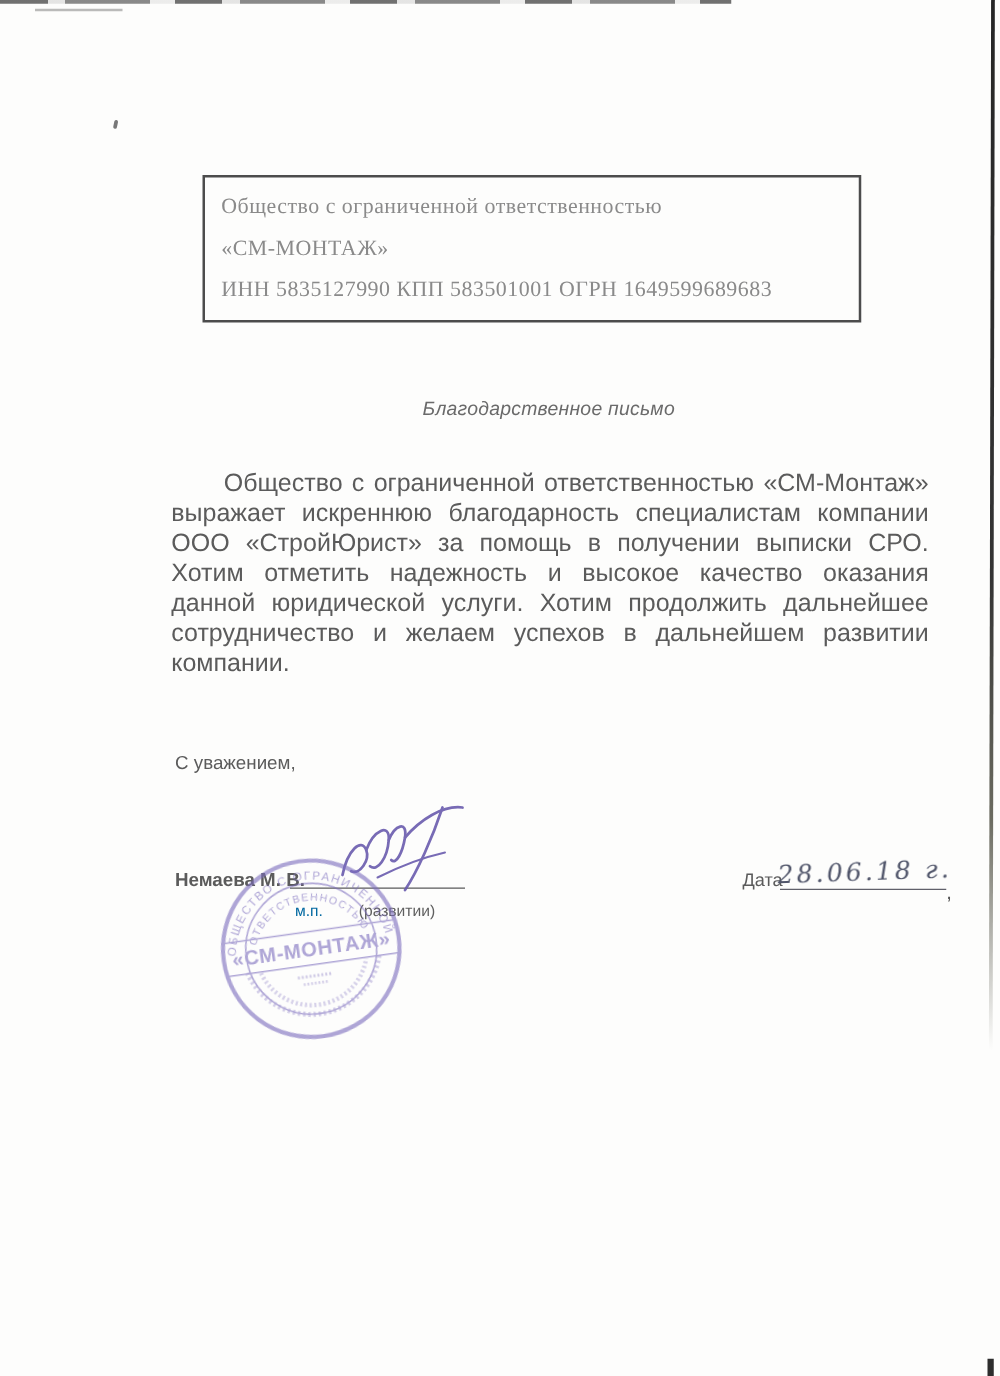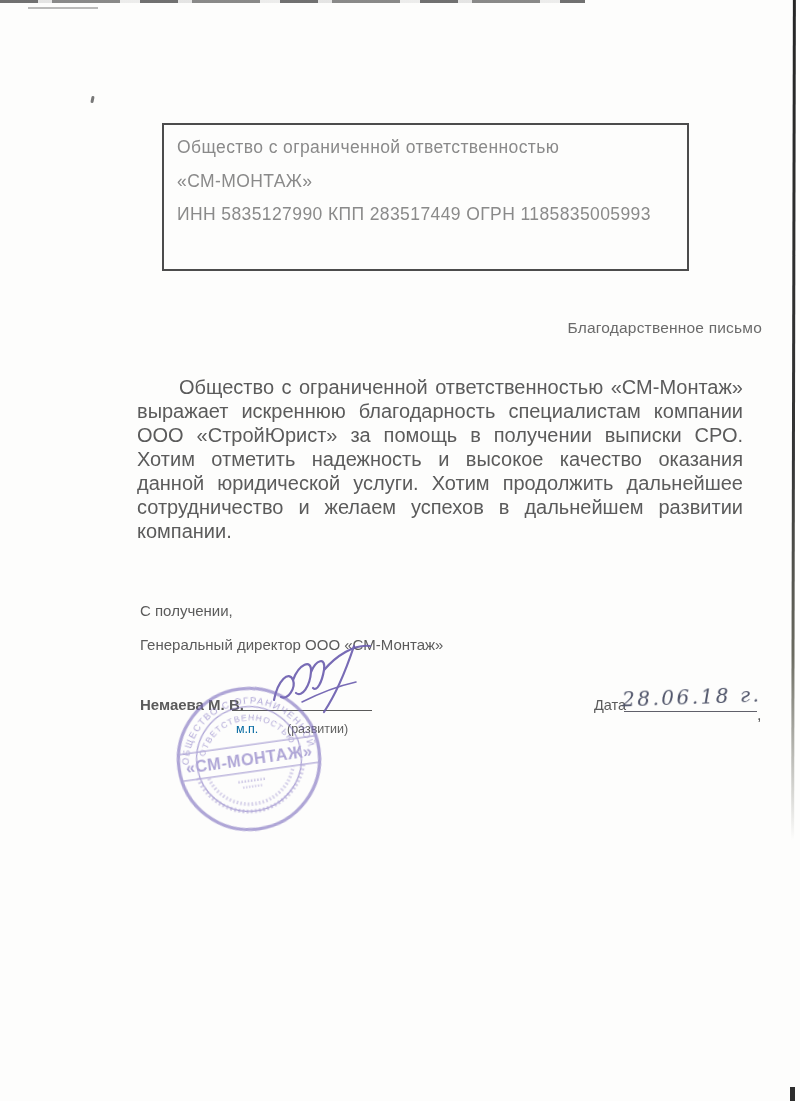--- a/index.html
+++ b/index.html
@@ -42,35 +42,35 @@
   .scan-corner-mark{
     position:absolute;left:790px;top:1087px;width:5px;height:14px;
     background:#2d2d2d;
   }
   .scan-speck{
     position:absolute;left:91px;top:96px;width:3px;height:7px;
     background:#787878;border-radius:2px;transform:rotate(12deg);
   }
   
   .letterhead-box{
-    position:absolute;left:162px;top:123px;width:527px;height:148px;
+    position:absolute;left:162px;top:140px;width:527px;height:118px;
     border:2px solid var(--box-border);
     padding:12px 10px 0 13px;
     color:var(--letterhead-text);
-    font-family:Liberation Sans, sans-serif;
+    font-family:Liberation Serif, serif;
     font-size:17.5px;
     letter-spacing:.4px;
     filter:blur(.3px);
   }
   .letterhead-box > div{margin-bottom:12.5px;}
   
   .title{
-    position:absolute;left:140px;top:319px;width:622px;
-    text-align:right;
-    font-size:15.5px;color:#6a6a6a;letter-spacing:.2px;
+    position:absolute;left:128px;top:319px;width:622px;
+    text-align:center;
+    font-size:15.5px;color:#6a6a6a;letter-spacing:.2px;font-style:italic;
   }
   
   .body-text{
     position:absolute;left:137px;top:375px;width:606px;
     font-size:20px;line-height:24px;color:var(--body-text);
     text-align:justify;text-indent:42px;
     word-spacing:1.5px;
   }
   .regards{position:absolute;left:140px;top:602px;font-size:15px;color:var(--body-text);}
   .position-line{position:absolute;left:140px;top:636px;font-size:15px;color:var(--body-text);}
@@ -110,29 +110,28 @@
 
   <div class="scan-top-line"></div>
   <div class="scan-top-line2"></div>
   <div class="scan-right-line"></div>
   <div class="scan-corner-mark"></div>
   <div class="scan-speck"></div>
 
   <div class="letterhead-box">
     <div>Общество с ограниченной ответственностью</div>
     <div>«СМ-МОНТАЖ»</div>
-    <div>ИНН 5835127990 КПП 283517449 ОГРН 1185835005993</div>
+    <div>ИНН 5835127990 КПП 583501001 ОГРН 1649599689683</div>
   </div>
 
   <div class="title">Благодарственное письмо</div>
 
   <p class="body-text">Общество с ограниченной ответственностью «СМ-Монтаж» выражает искреннюю благодарность специалистам компании ООО «СтройЮрист» за помощь в получении выписки СРО. Хотим отметить надежность и высокое качество оказания данной юридической услуги. Хотим продолжить дальнейшее сотрудничество и желаем успехов в дальнейшем развитии компании.</p>
 
-  <div class="regards">С получении,</div>
-  <div class="position-line">Генеральный директор ООО «СМ-Монтаж»</div>
+  <div class="regards">С уважением,</div>
 
   <div class="sign-name">Немаева М. В.</div>
   <div class="sign-line"></div>
   <div class="mp">м.п.</div>
   <div class="podpis">(развитии)</div>
 
   <div class="date-label">Дата</div>
   <div class="date-line"></div>
   <div class="date-value">28.06.18 г.</div>
   <div class="date-comma">,</div>

